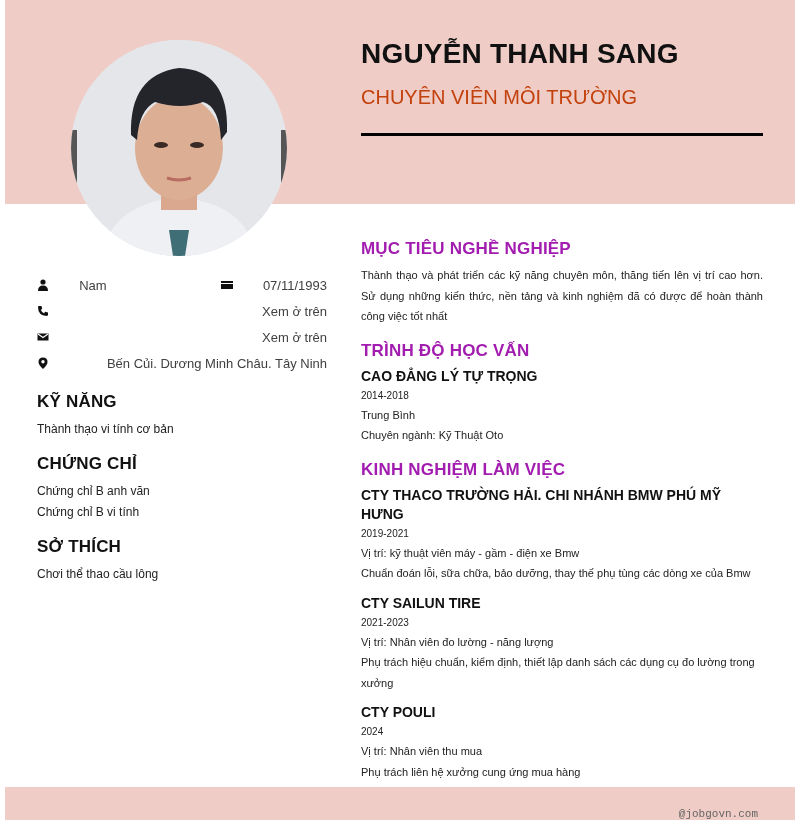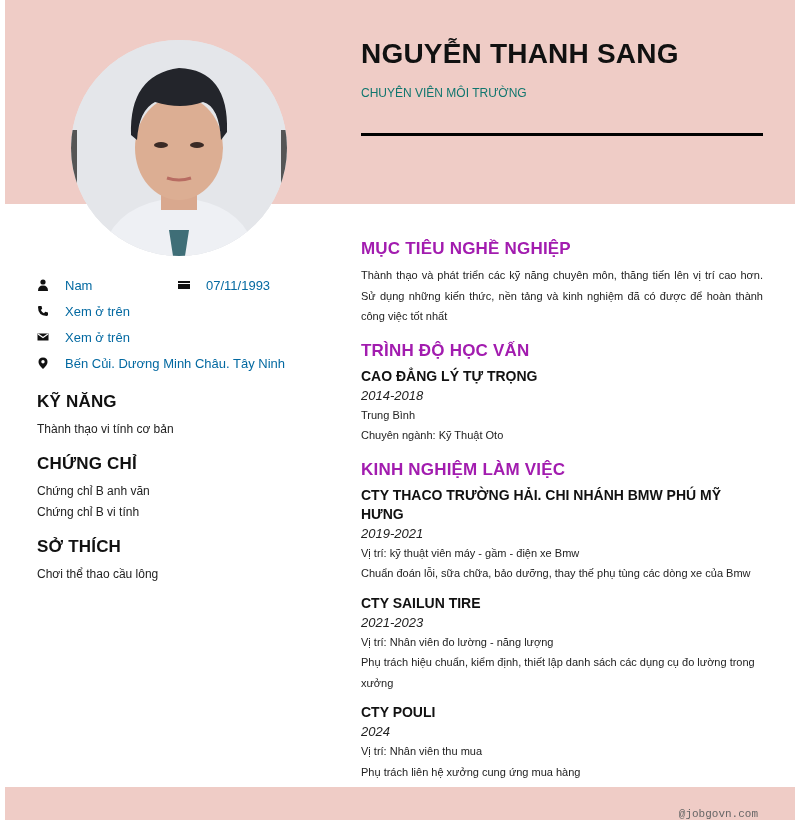--- a/index.html
+++ b/index.html
@@ -23,47 +23,47 @@
     position: absolute; left: 71px; top: 40px; width: 216px; height: 216px;
     border-radius: 50%; overflow: hidden;
     background: #e6e7ea;
   }
   .avatar svg { width: 100%; height: 100%; display: block; }
   .name {
     position: absolute; left: 361px; top: 38px;
     font-size: 28px; font-weight: bold; letter-spacing: 0.2px; color: #111;
   }
   .job-title {
-    position: absolute; left: 361px; top: 86px; font-size: 12px; color: #0f766e; text-align: center;
+    position: absolute; left: 361px; top: 86px; font-size: 20px; color: #c2410c; text-align: center;
   }
   .title-rule {
     position: absolute; left: 361px; top: 133px; width: 402px; height: 3px; background: #000;
   }
   .left-col { position: absolute; left: 37px; top: 272px; width: 290px; }
   .info-row {
-    display: flex; align-items: center; height: 26px; font-size: 13px; color: #0369a1;
+    display: flex; align-items: center; height: 26px; font-size: 13px; color: #404040; justify-content: space-between;
   }
   .info-row .icon { width: 12px; height: 14px; display: inline-flex; align-items: center; justify-content: center; margin-right: 16px; }
   .info-row .icon svg { width: 12px; height: 12px; }
   .info-row .gap { width: 66px; }
   .info-row .val-short { width: 61px; }
   .left-section { margin-top: 12px; }
   .section-h-left {
     font-size: 17px; font-weight: bold; margin: 0 0 7px 0; color: #111; letter-spacing: 0.2px;
   }
   .left-item { font-size: 12px; color: #222; line-height: 21px; }
 
   .right-col { position: absolute; left: 361px; top: 239px; width: 402px; }
   .section-h {
     font-size: 17px; font-weight: bold; color: #a21caf; margin: 0 0 6px 0; letter-spacing: 0.2px;
   }
   .para { font-size: 11px; color: #222; line-height: 20.5px; text-align: justify; }
   .block { margin-bottom: 14px; }
   .org { font-size: 14px; font-weight: bold; color: #111; line-height: 19px; }
-  .period { font-size: 13px; font-style: italic; color: #222; line-height: 19px; }
+  .period { font-size: 10px; color: #222; line-height: 19px; }
   .line { font-size: 11px; color: #222; line-height: 20.5px; }
   .entry { margin-bottom: 10px; }
 </style>
 </head>
 <body>
 
 <div class="header-band"></div>
 
 <div class="avatar">
   <svg viewBox="0 0 216 216">

